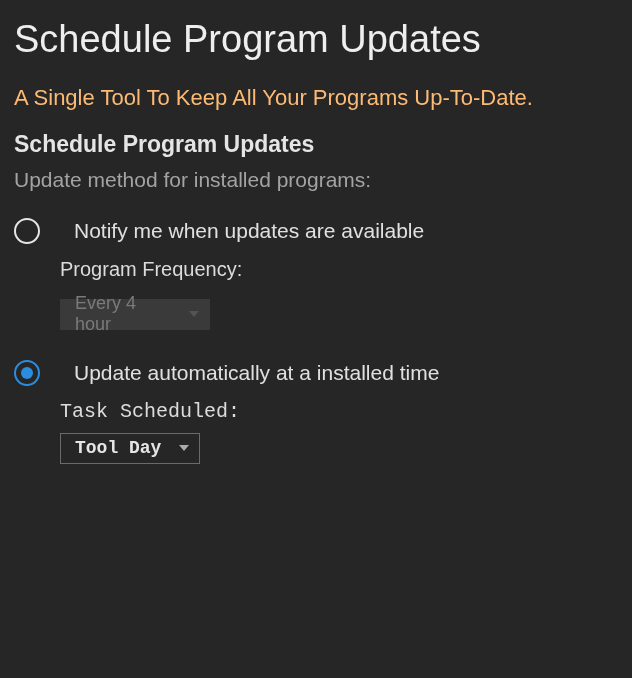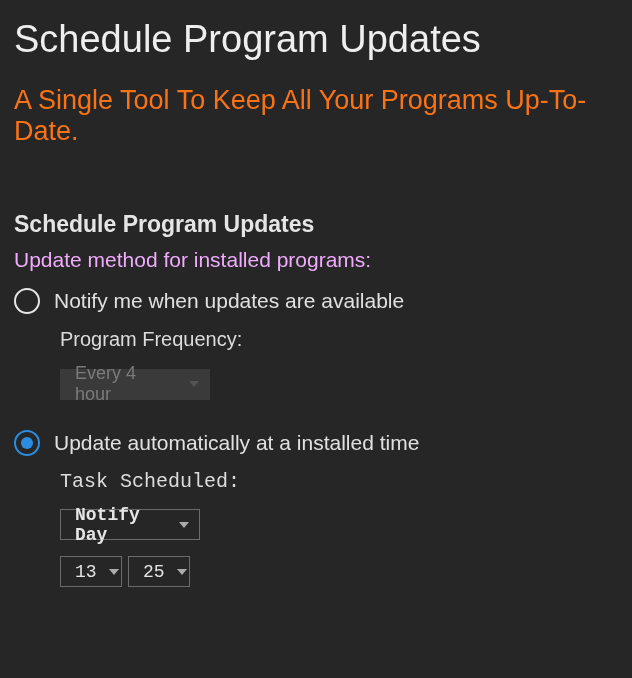--- a/index.html
+++ b/index.html
@@ -16,36 +16,36 @@
       padding: 18px 14px;
       font-size: 20px;
     }
     .page-title {
       font-size: 38px;
       font-weight: 300;
       color: #eeeeee;
       margin-bottom: 24px;
     }
     .subtitle {
-      font-size: 27px;
+      font-size: 22px;
       font-weight: 400;
-      color: #f97316;
-      margin-bottom: 64px;
+      color: #fdba74;
+      margin-bottom: 20px;
     }
     .section-heading {
       font-size: 23px;
       font-weight: 600;
       color: #e5e5e5;
       margin-bottom: 10px;
     }
     .section-sub {
       font-size: 21px;
       font-weight: 400;
-      color: #f0abfc;
-      margin-bottom: 16px;
+      color: #a3a3a3;
+      margin-bottom: 26px;
     }
     .radio-row {
       display: flex;
       align-items: center;
       gap: 14px;
       margin-bottom: 14px;
       cursor: pointer;
     }
     .radio-outer {
       width: 26px;
@@ -66,20 +66,21 @@
       border-radius: 50%;
       background: #2a8de0;
       display: none;
     }
     .radio-outer.selected .radio-inner {
       display: block;
     }
     .radio-label {
       font-size: 21px;
       color: #e0e0e0;
+      margin-left: 20px;
     }
     .sub-block {
       margin-left: 46px;
       margin-bottom: 30px;
     }
     .field-label {
       font-size: 20px;
       color: #dcdcdc;
       margin-bottom: 10px;
     }
@@ -155,29 +156,19 @@
 <div class="radio-row radio-group-2">
   <div class="radio-outer selected">
     <div class="radio-inner"></div>
   </div>
   <div class="radio-label">Update automatically at a installed time</div>
 </div>
 <div class="sub-block">
   <div class="field-group">
     <div class="field-label">Task Scheduled:</div>
     <div class="dropdown dd-task">
-      <span>Notify Day</span>
+      <span>Tool Day</span>
       <span class="caret"></span>
     </div>
   </div>
   <div class="field-group">
-    <div class="time-row">
-      <div class="dropdown dd-hour">
-        <span>13</span>
-        <span class="caret"></span>
-      </div>
-      <div class="dropdown dd-min">
-        <span>25</span>
-        <span class="caret"></span>
-      </div>
-    </div>
   </div>
 </div>
 
 </body></html>

